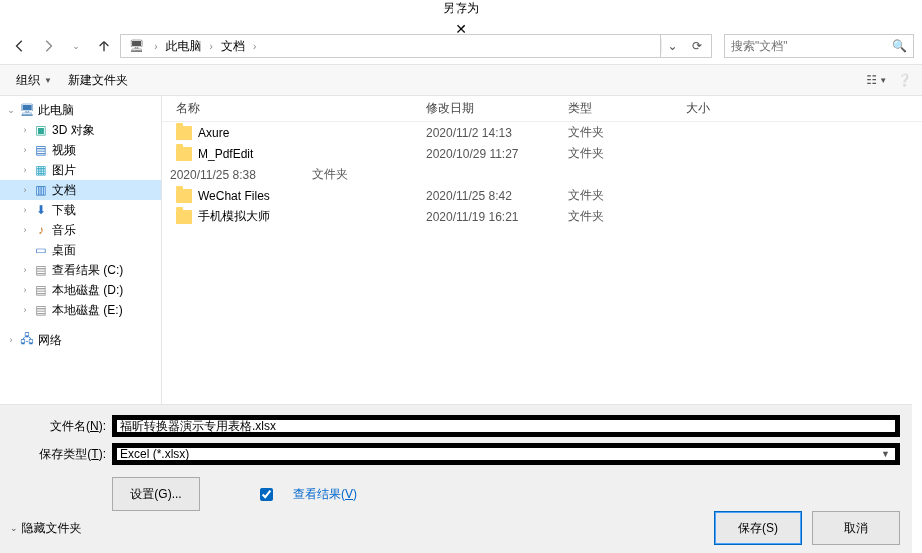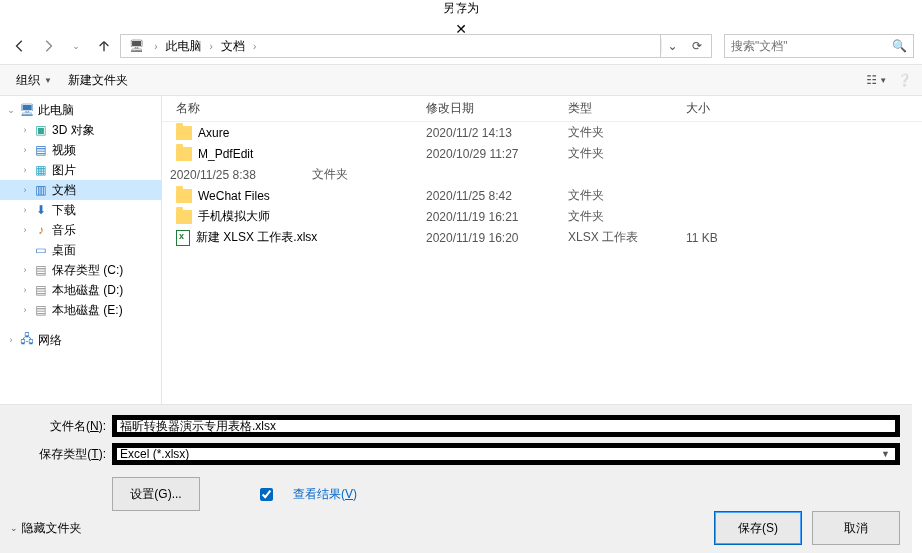--- a/index.html
+++ b/index.html
@@ -204,21 +204,21 @@
         <span>音乐</span>
       </div>
     <div class="tree-item lvl2">
         <span class="caret"></span>
         <span class="ticon desk">▭</span>
         <span>桌面</span>
       </div>
     <div class="tree-item lvl2">
         <span class="caret">›</span>
         <span class="ticon disk">▤</span>
-        <span>保存类型 (C:)</span>
+        <span>查看结果 (C:)</span>
       </div>
     <div class="tree-item lvl2">
         <span class="caret">›</span>
         <span class="ticon disk">▤</span>
         <span>本地磁盘 (D:)</span>
       </div>
     <div class="tree-item lvl2">
         <span class="caret">›</span>
         <span class="ticon disk">▤</span>
         <span>本地磁盘 (E:)</span>
@@ -273,29 +273,20 @@
         </div>
         <div class="file-row">
           <div class="fcell name">
             <span class="ficon folder"></span>
             <span>手机模拟大师</span>
           </div>
           <div class="fcell date">2020/11/19 16:21</div>
           <div class="fcell type">文件夹</div>
           <div class="fcell size"></div>
         </div>
-        <div class="file-row">
-          <div class="fcell name">
-            <span class="ficon xlsx"></span>
-            <span>新建 XLSX 工作表.xlsx</span>
-          </div>
-          <div class="fcell date">2020/11/19 16:20</div>
-          <div class="fcell type">XLSX 工作表</div>
-          <div class="fcell size">11 KB</div>
-        </div>
       </div>
   </div>
 </div>
 
 <div class="bottom">
   <div class="form-row">
     <div class="label"><span>文件名(</span><span class="undl">N</span><span>):</span></div>
     <div class="field"><input type="text" value="福昕转换器演示专用表格.xlsx" style=""></div>
   </div>
   <div class="form-row">

